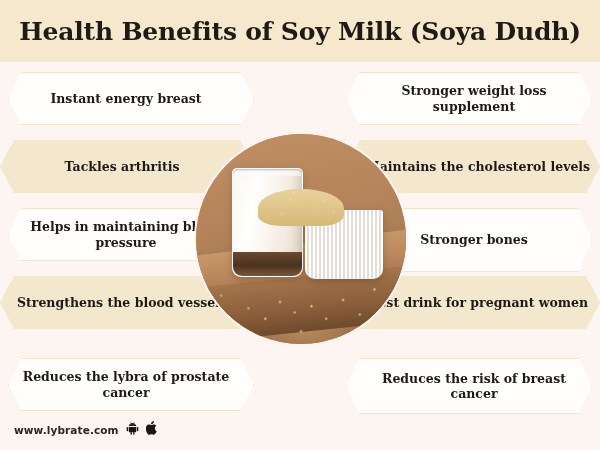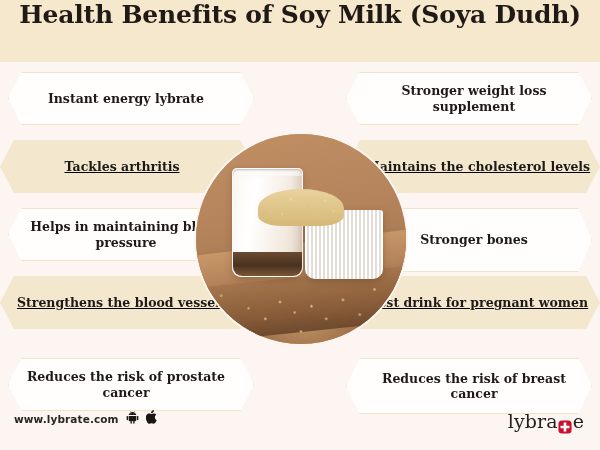--- a/index.html
+++ b/index.html
@@ -24,20 +24,21 @@
 
   
   .header {
     position: absolute;
     left: 0;
     top: 0;
     width: 600px;
     height: 62px;
     background: #F6E8CC;
     display: flex;
+    align-items: center;
     justify-content: center;
   }
   .header-title {
     font-family: "DejaVu Serif", "Liberation Serif", serif;
     font-size: 25px;
     font-weight: 700;
     color: #201A16;
     letter-spacing: -0.2px;
     white-space: nowrap;
   }
@@ -181,35 +182,34 @@
     padding: 0 8px;
     box-sizing: border-box;
   }
   .ribbon.tone-light {
     background: #FFFEFC;
     border: 1.5px solid #F2E3C9;
   }
   .ribbon.tone-beige {
     background: #F3E8CE;
     border: 1.5px solid #F3E8CE;
-    text-decoration: underline;
   }
   
   .col-left .ribbon-text { padding-right: 18px; }
   .col-right .ribbon-text { padding-left: 18px; }
 
   
   .footer {
     position: absolute;
     left: 0;
     bottom: 0;
     width: 600px;
     height: 40px;
     display: flex;
-    align-items: flex-start;
+    align-items: center;
     justify-content: space-between;
     padding: 0 16px 0 14px;
     box-sizing: border-box;
     z-index: 6;
   }
   .footer-left {
     display: flex;
     align-items: center;
     gap: 7px;
   }
@@ -256,33 +256,33 @@
         <div class="glass-base"></div>
       </div>
       <div class="bowl"></div>
       <div class="beans-heap"></div>
       <div class="scatter"></div>
     </div>
   </div>
 
   <div class="col-left">
     <div class="ribbon tone-light" style="left:8px; top:72px; width:246px; height:53px;">
-      <div class="ribbon-text">Instant energy lybrate</div>
+      <div class="ribbon-text">Instant energy breast</div>
     </div>
     <div class="ribbon tone-beige" style="left:0px; top:140px; width:254px; height:53px;">
       <div class="ribbon-text">Tackles arthritis</div>
     </div>
     <div class="ribbon tone-light" style="left:8px; top:208px; width:246px; height:53px;">
       <div class="ribbon-text">Helps in maintaining blood pressure</div>
     </div>
     <div class="ribbon tone-beige" style="left:0px; top:276px; width:254px; height:53px;">
       <div class="ribbon-text">Strengthens the blood vessels</div>
     </div>
     <div class="ribbon tone-light" style="left:8px; top:358px; width:246px; height:53px;">
-      <div class="ribbon-text">Reduces the risk of prostate cancer</div>
+      <div class="ribbon-text">Reduces the lybra of prostate cancer</div>
     </div>
   </div>
 
   <div class="col-right">
     <div class="ribbon tone-light" style="left:346px; top:72px; width:246px; height:53px;">
       <div class="ribbon-text">Stronger weight loss supplement</div>
     </div>
     <div class="ribbon tone-beige" style="left:346px; top:140px; width:254px; height:53px;">
       <div class="ribbon-text">Maintains the cholesterol levels</div>
     </div>
@@ -317,25 +317,15 @@
       <span class="store-icon">
         <svg width="12" height="14" viewBox="0 0 22 26" aria-hidden="true">
           <g fill="#1A1614">
             <path d="M14.6 0c.2 1.6-.45 3.1-1.35 4.2-.95 1.15-2.5 2.05-4 1.9-.25-1.55.5-3.15 1.4-4.15C11.65.85 13.3.1 14.6 0z"></path>
             <path d="M19.8 19c-.55 1.3-.8 1.85-1.5 3-1 1.6-2.4 3.6-4.15 3.6-1.55.05-1.95-1-4.05-.95-2.1 0-2.55 1-4.1.95C4.25 25.55 2.9 23.75 1.9 22.15-.85 17.7-1.15 12.45 .55 9.65 1.75 7.65 3.65 6.5 5.45 6.5c1.85 0 3 1 4.55 1 1.45 0 2.35-1 4.5-1 1.6 0 3.3.9 4.5 2.4-3.95 2.15-3.3 7.8.8 10.1z"></path>
           </g>
         </svg>
       </span>
     </div>
 
-    <div class="brand-logo">
-      <span>lybra</span>
-      <span class="brand-cross">
-        <svg width="14" height="14" viewBox="0 0 20 20" aria-hidden="true">
-          <rect x="0.6" y="0.6" width="18.8" height="18.8" rx="5" fill="#C8102E"></rect>
-          <path d="M8.1 3.6h3.8v4.5h4.5v3.8h-4.5v4.5H8.1v-4.5H3.6V8.1h4.5z" fill="#FFFFFF"></path>
-        </svg>
-      </span>
-      <span>e</span>
-    </div>
   </div>
 
 </div>
 
 </body></html>

